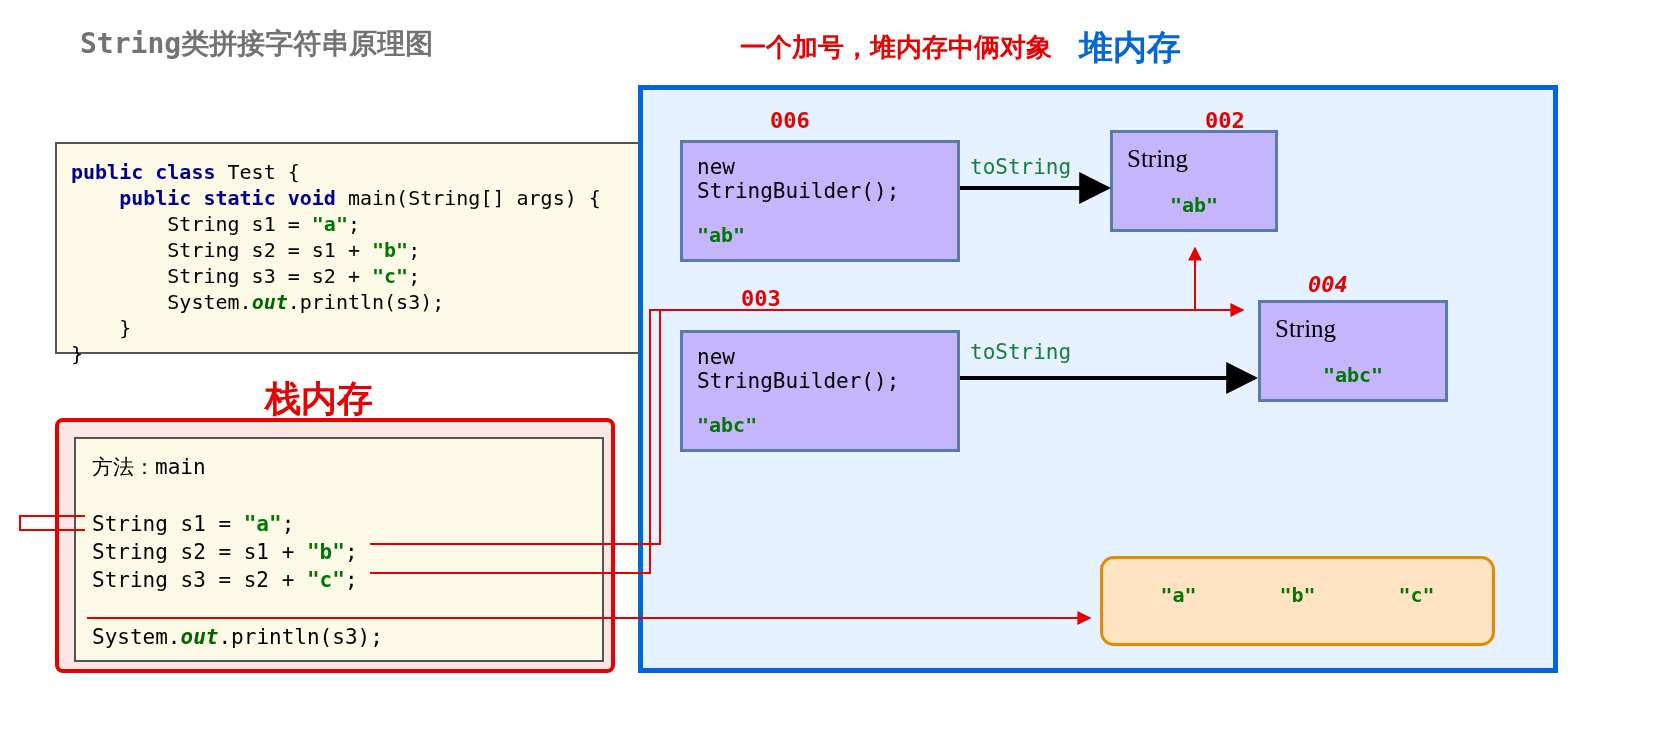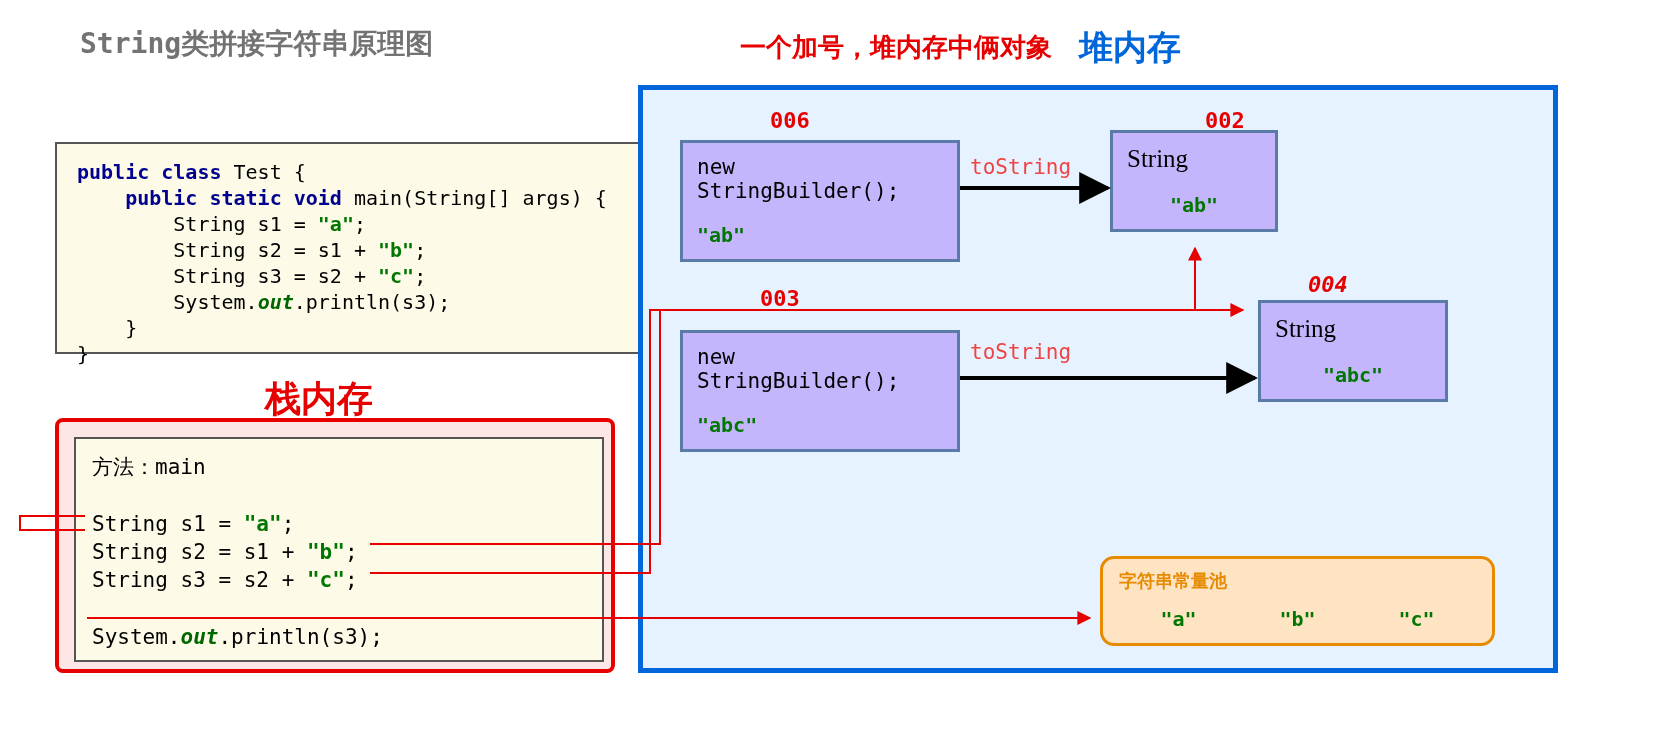--- a/index.html
+++ b/index.html
@@ -44,21 +44,21 @@
       color: #e60000;
     }
     .code-box {
       position: absolute;
       left: 55px;
       top: 142px;
       width: 599px;
       height: 212px;
       background: #fdfae8;
       border: 2px solid #555;
-      padding: 15px 20px;
+      padding: 15px 14px;
       font-family: Consolas, monospace;
       font-size: 20px;
       line-height: 1.3;
       white-space: pre;
     }
     .kw { color: #000090; font-weight: bold; }
     .str { color: #007700; font-weight: bold; }
     .stat { color: #006600; font-style: italic; font-weight: bold; }
     
     .stack-outer {
@@ -112,21 +112,21 @@
     .addr-label {
       position: absolute;
       color: #e60000;
       font-weight: bold;
       font-size: 22px;
     }
     .arrow-label {
       position: absolute;
       font-family: Consolas, monospace;
       font-size: 21px;
-      color: #ef4444;
+      color: #15803d;
       text-align: right;
     }
     
     .pool-box {
       position: absolute;
       background: #ffe4c4;
       border: 3px solid #e68a00;
       border-radius: 14px;
       padding: 10px 16px;
     }
@@ -178,21 +178,21 @@
 <span>String s2 = s1 + </span><span class="str">"b"</span><span>;</span>
 <span>String s3 = s2 + </span><span class="str">"c"</span><span>;</span>
 <span></span>
 <span>System.</span><span class="stat">out</span><span>.println(s3);</span></div>
 </div>
 
 <div class="heap-box"></div>
 
 <div class="addr-label" style="left:770px; top:108px;">006</div>
 <div class="addr-label" style="left:1205px; top:108px;">002</div>
-<div class="addr-label" style="left:760px; top:286px;">003</div>
+<div class="addr-label" style="left:741px; top:286px;">003</div>
 <div class="addr-label" style="left:1308px; top:272px;font-style:italic;">004</div>
 
 <div class="obj-box" style="left:680px; top:140px; width:280px;">
   <div class="sb-text">new StringBuilder();</div>
   <div class="content-str">"ab"</div>
 </div>
 <div class="obj-box" style="left:1110px; top:130px; width:168px;">
   <div class="str-label" style="font-family:Consolas">String</div>
   <div class="center-str">"ab"</div>
 </div>
@@ -202,21 +202,20 @@
 </div>
 <div class="obj-box" style="left:1258px; top:300px; width:190px;">
   <div class="str-label" style="font-family:Consolas">String</div>
   <div class="center-str">"abc"</div>
 </div>
 
 <div class="arrow-label" style="left:970px; top:155px;">toString</div>
 <div class="arrow-label" style="left:970px; top:340px;">toString</div>
 
 <div class="pool-box" style="left:1100px; top:556px; width:395px; height:90px;">
-  <div class="pool-title">字符串常量池</div>
   <div class="pool-items">
     <span>"a"</span>
     <span>"b"</span>
     <span>"c"</span>
   </div>
 </div>
 
 <svg class="arrows">
   <defs>
     <marker id="arr-black" viewBox="0 0 10 10" refX="9" refY="5" markerWidth="8" markerHeight="8" orient="auto">

